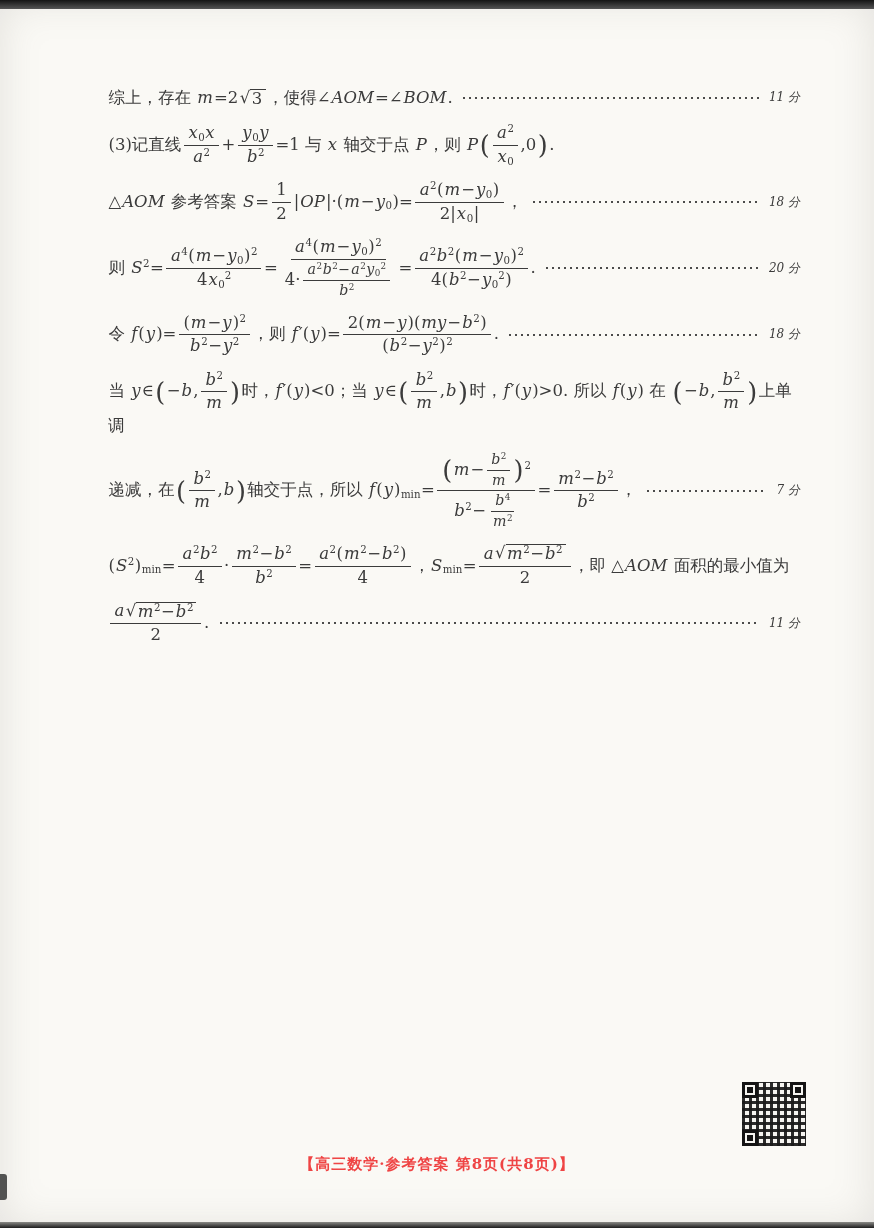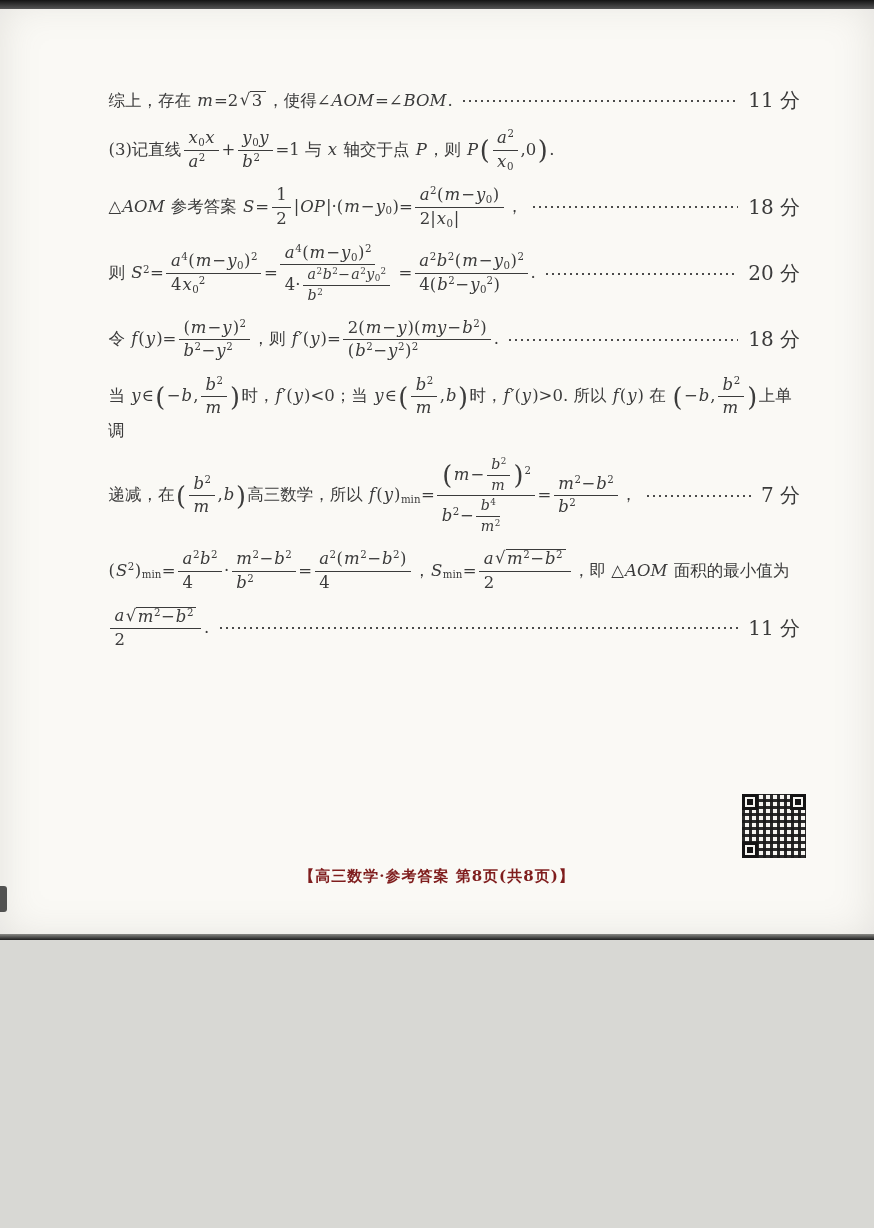--- a/index.html
+++ b/index.html
@@ -1,55 +1,55 @@
 <!DOCTYPE html>
 <html><head>
 <meta charset="utf-8">
 <style>
   html,body{margin:0;padding:0;background:#d8d8d4;}
   .page{
-    position:relative;width:874px;height:940px;margin:0 auto;
+    position:relative;width:874px;height:1228px;margin:0 auto;
     background:#faf9f5;overflow:hidden;
     font-family:"DejaVu Serif","Liberation Serif",serif;
     color:#3b3b3b;
     box-shadow:inset 0 0 40px rgba(120,118,110,.18);
   }
   .top-strip{position:absolute;top:0;left:0;right:0;height:9px;
     background:linear-gradient(180deg,#141414,#555);}
   .bottom-strip{position:absolute;bottom:0;left:0;right:0;height:6px;
     background:linear-gradient(0deg,#1d1d1d,#8a8a86);}
   .edge-smudge{position:absolute;left:0;bottom:28px;width:7px;height:26px;
     background:#2a2a2a;border-radius:0 3px 3px 0;opacity:.8;}
 
   .content{position:absolute;top:86px;left:108px;width:692px;}
   .line{display:flex;align-items:center;margin-bottom:13px;
     font-size:16.5px;line-height:1.45;}
   .expr{flex:0 1 auto;white-space:normal;}
   .leader{flex:1 1 auto;min-width:20px;height:8px;margin:0 8px;
     background-image:radial-gradient(circle,#4b4b4b 1.1px,transparent 1.5px);
     background-size:6px 8px;background-repeat:repeat-x;background-position:left center;}
-  .score{white-space:nowrap;margin-left:2px;font-size:20px;}
+  .score{white-space:nowrap;margin-left:2px;font-size:12px;font-style:italic;}
 
   
   .v{font-style:italic;padding:0 .5px;}
   .t{padding:0 .5px;}
   sup{font-size:.62em;vertical-align:.55em;line-height:0;}
   sub{font-size:.62em;vertical-align:-.28em;line-height:0;}
   .bp{font-size:1.55em;line-height:0;vertical-align:middle;font-weight:400;padding:0 1px;}
-  .frac{display:inline-flex;flex-direction:column;align-items:flex-start;
+  .frac{display:inline-flex;flex-direction:column;align-items:center;
     vertical-align:middle;margin:0 2px;text-align:center;}
   .frac .num{display:block;padding:0 4px 1px;border-bottom:1.3px solid #3b3b3b;line-height:1.25;}
   .frac .den{display:block;padding:1px 4px 0;line-height:1.25;}
   .frac .frac{font-size:.86em;}
   .sqrt{display:inline-flex;align-items:flex-start;vertical-align:middle;margin:0 1px;}
   .sqrt .rs{line-height:1.15;}
   .sqrt .rc{border-top:1.3px solid #3b3b3b;padding:0 3px 0 1px;line-height:1.15;}
 
   .footer{position:absolute;bottom:54px;left:0;width:100%;text-align:center;
-    font-size:15px;font-weight:bold;letter-spacing:1px;color:#7f1d1d;
+    font-size:15px;font-weight:bold;letter-spacing:1px;color:#ef4444;
     font-family:"DejaVu Serif","Liberation Serif",serif;}
 
   .qr{position:absolute;right:68px;bottom:82px;width:64px;height:64px;
     background-color:#f6f5f1;
     background-image:
       repeating-linear-gradient(0deg,rgba(25,25,25,.92) 0 3px,transparent 3px 7px),
       repeating-linear-gradient(90deg,rgba(25,25,25,.92) 0 3px,transparent 3px 7px);
   }
   .finder{position:absolute;width:16px;height:16px;background:#f6f5f1;
     border:3px solid #141414;box-sizing:border-box;}
@@ -131,21 +131,21 @@
             <span class="den"><span class="v">m</span></span>
           </span><span class="t">,</span><span class="v">b</span><span class="bp">)</span><span class="t">时，</span><span class="v">f</span><span class="t">′(</span><span class="v">y</span><span class="t">)&gt;0. 所以 </span><span class="v">f</span><span class="t">(</span><span class="v">y</span><span class="t">) 在 </span><span class="bp">(</span><span class="t">−</span><span class="v">b</span><span class="t">,</span><span class="frac">
             <span class="num"><span class="v">b</span><sup>2</sup></span>
             <span class="den"><span class="v">m</span></span>
           </span><span class="bp">)</span><span class="t">上单调</span></span>
       </div>
       <div class="line">
         <span class="expr"><span class="t">递减，在</span><span class="bp">(</span><span class="frac">
             <span class="num"><span class="v">b</span><sup>2</sup></span>
             <span class="den"><span class="v">m</span></span>
-          </span><span class="t">,</span><span class="v">b</span><span class="bp">)</span><span class="t">高三数学，所以 </span><span class="v">f</span><span class="t">(</span><span class="v">y</span><span class="t">)</span><sub>min</sub><span class="t">=</span><span class="frac">
+          </span><span class="t">,</span><span class="v">b</span><span class="bp">)</span><span class="t">轴交于点，所以 </span><span class="v">f</span><span class="t">(</span><span class="v">y</span><span class="t">)</span><sub>min</sub><span class="t">=</span><span class="frac">
             <span class="num"><span class="bp">(</span><span class="v">m</span><span class="t">−</span><span class="frac">
                 <span class="num"><span class="v">b</span><sup>2</sup></span>
                 <span class="den"><span class="v">m</span></span>
               </span><span class="bp">)</span><sup>2</sup></span>
             <span class="den"><span class="v">b</span><sup>2</sup><span class="t">−</span><span class="frac">
                 <span class="num"><span class="v">b</span><sup>4</sup></span>
                 <span class="den"><span class="v">m</span><sup>2</sup></span>
               </span></span>
           </span><span class="t">=</span><span class="frac">
             <span class="num"><span class="v">m</span><sup>2</sup><span class="t">−</span><span class="v">b</span><sup>2</sup></span>

